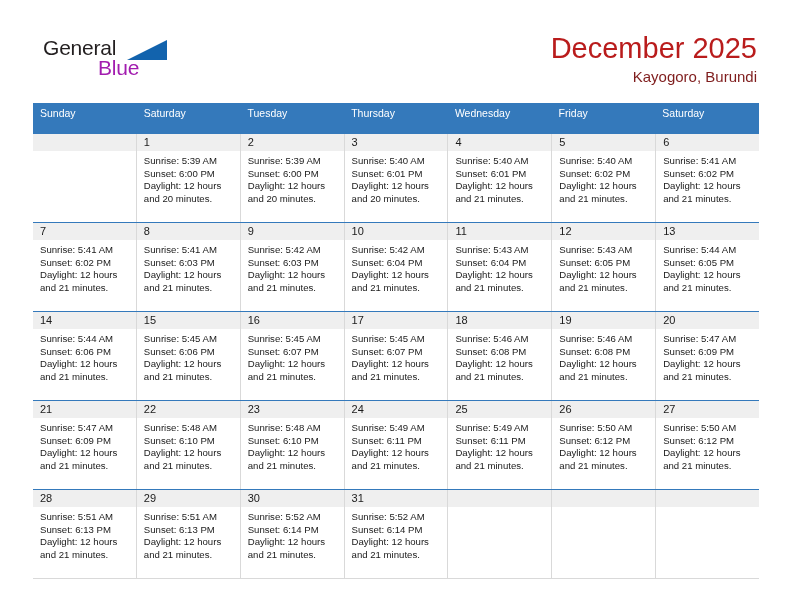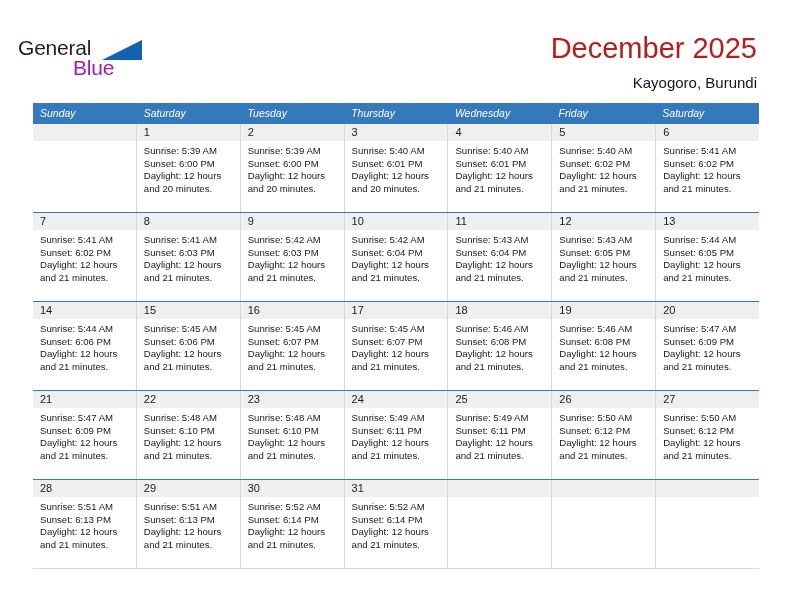--- a/index.html
+++ b/index.html
@@ -26,21 +26,21 @@
   .header {
     position: absolute;
     left: 0;
     top: 0;
     width: 792px;
     height: 100px;
   }
 
   .logo {
     position: absolute;
-    left: 18px;
+    left: 43px;
     top: 36px;
     width: 130px;
     height: 48px;
   }
   .logo-general {
     position: absolute;
     left: 0;
     top: 0;
     font-size: 21px;
     letter-spacing: -0.2px;
@@ -76,40 +76,39 @@
   .cal-title {
     font-size: 29px;
     font-weight: normal;
     color: #b91c1c;
     line-height: 36px;
     white-space: nowrap;
   }
   .cal-subtitle {
     font-size: 15px;
     font-weight: normal;
-    color: #0f172a;
+    color: #7f1d1d;
     line-height: 22px;
-    margin-top: 6px;
+    margin-top: 0;
     white-space: nowrap;
   }
 
   
   .calendar {
     position: absolute;
     left: 33px;
     top: 103px;
     width: 726px;
   }
 
   .weekday-row {
     display: flex;
     width: 100%;
     background: #3479bb;
-    height: 21px;
-    font-style: italic;
+    height: 31px;
   }
   .weekday-cell {
     flex: 1 1 0;
     color: #ffffff;
     font-size: 10.5px;
     line-height: 21px;
     padding-left: 7px;
     box-sizing: border-box;
     white-space: nowrap;
     overflow: hidden;

